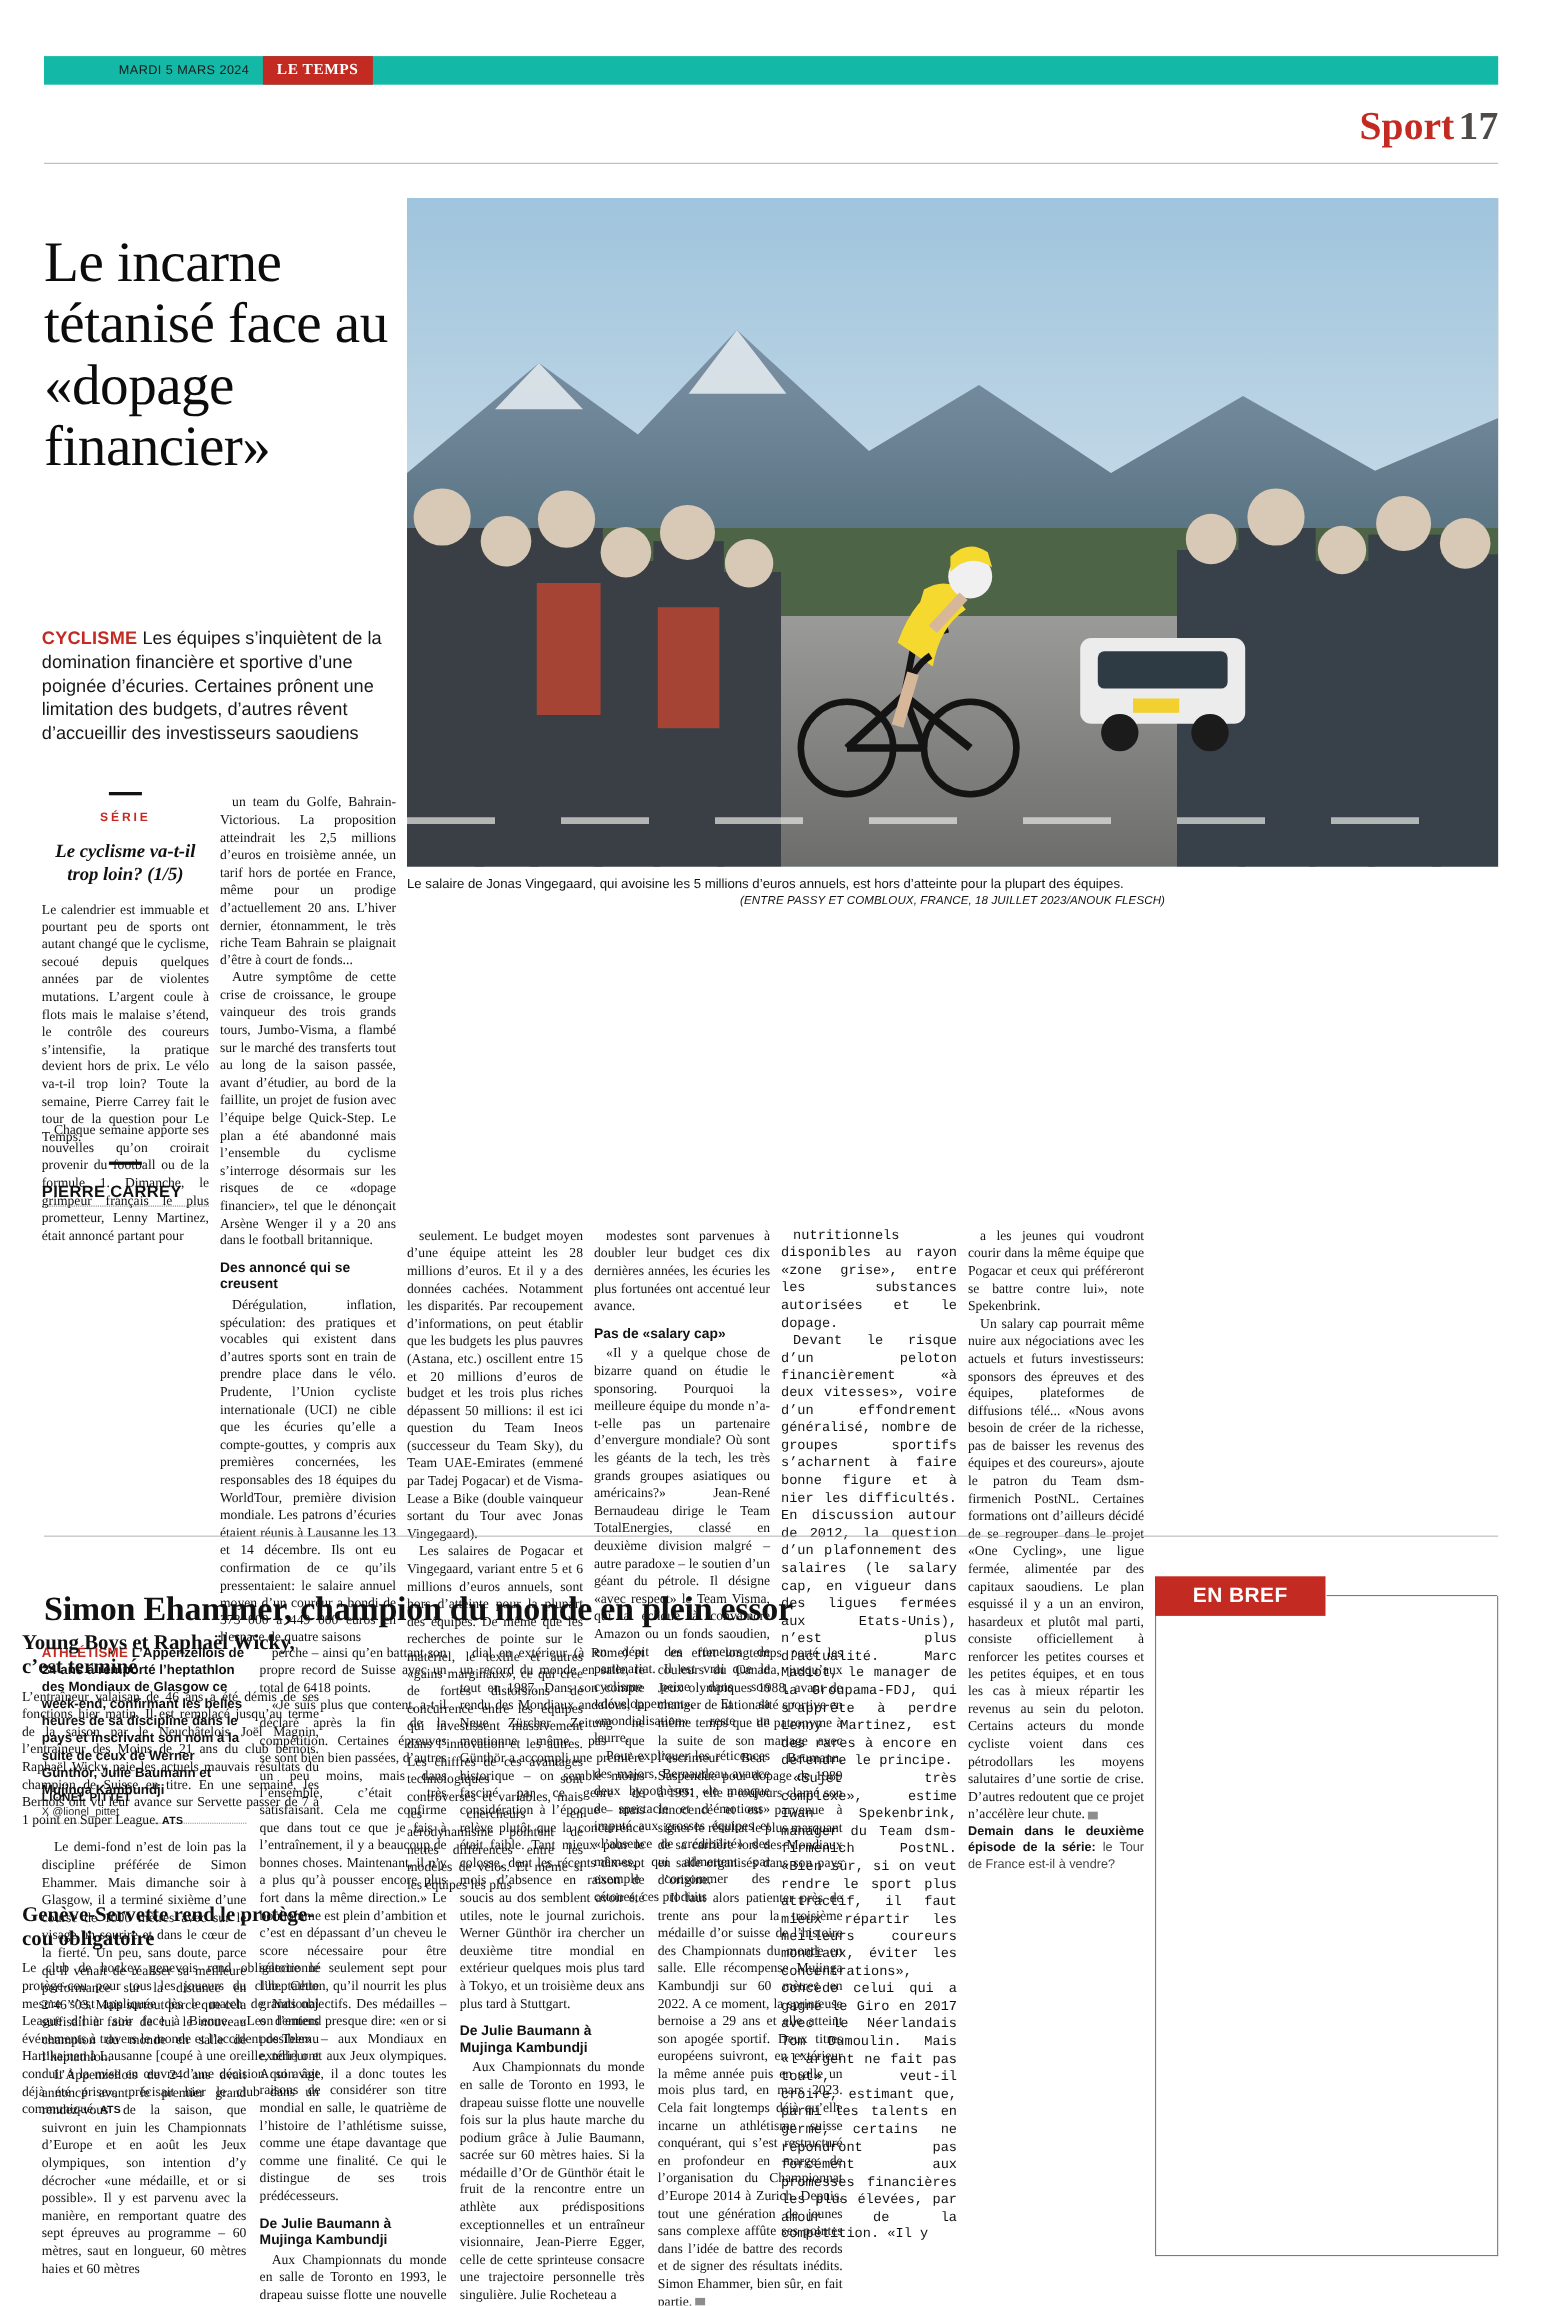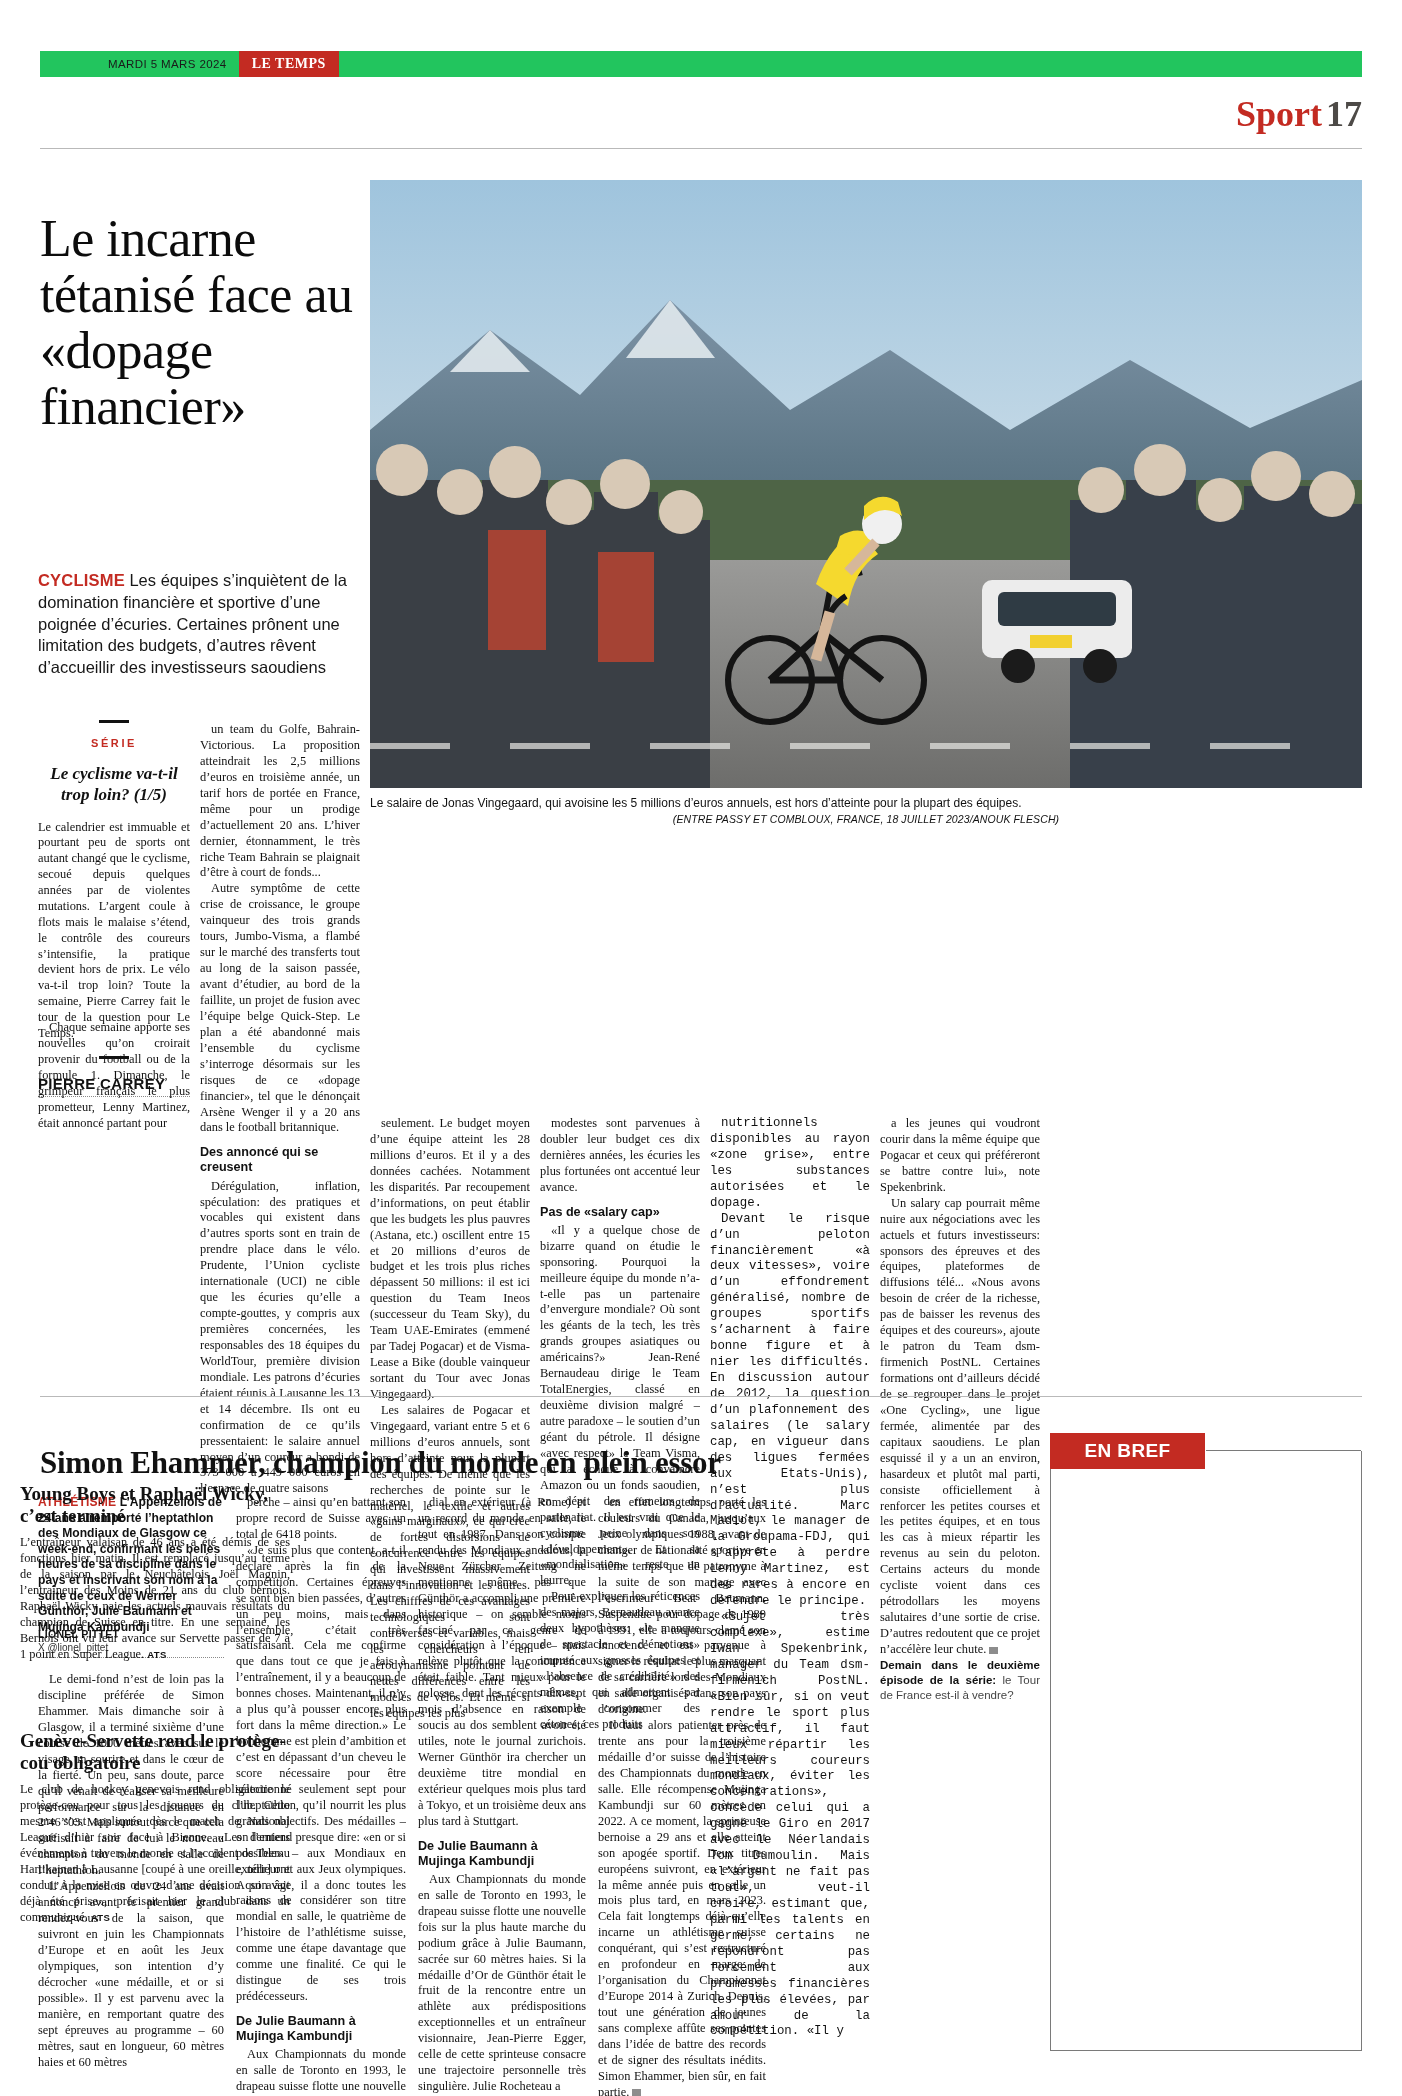--- a/index.html
+++ b/index.html
@@ -8,21 +8,21 @@
     width:1402px; height:2096px;
     background:#ffffff;
     font-family:"Liberation Serif", serif;
     color:#111;
     position:relative;
     overflow:hidden;
   }
   .page { position:relative; width:1402px; height:2096px; padding:0; }
 
   
-  .masthead { position:absolute; left:40px; top:51px; width:1322px; height:26px; background:#22c55e; }
+  .masthead { position:absolute; left:40px; top:51px; width:1322px; height:26px; background:#14b8a6; }
   .masthead-inner { display:flex; align-items:stretch; height:100%; }
   .mast-date {
     font-family:"Liberation Sans", sans-serif;
     font-size:11.5px; letter-spacing:0.4px; color:#1a1a1a;
     display:flex; align-items:center; padding:0 12px 0 0;
     margin-left:68px;
   }
   .mast-logo {
     background:#c32b22; color:#fff;
     font-family:"Liberation Serif", serif; font-weight:bold;

